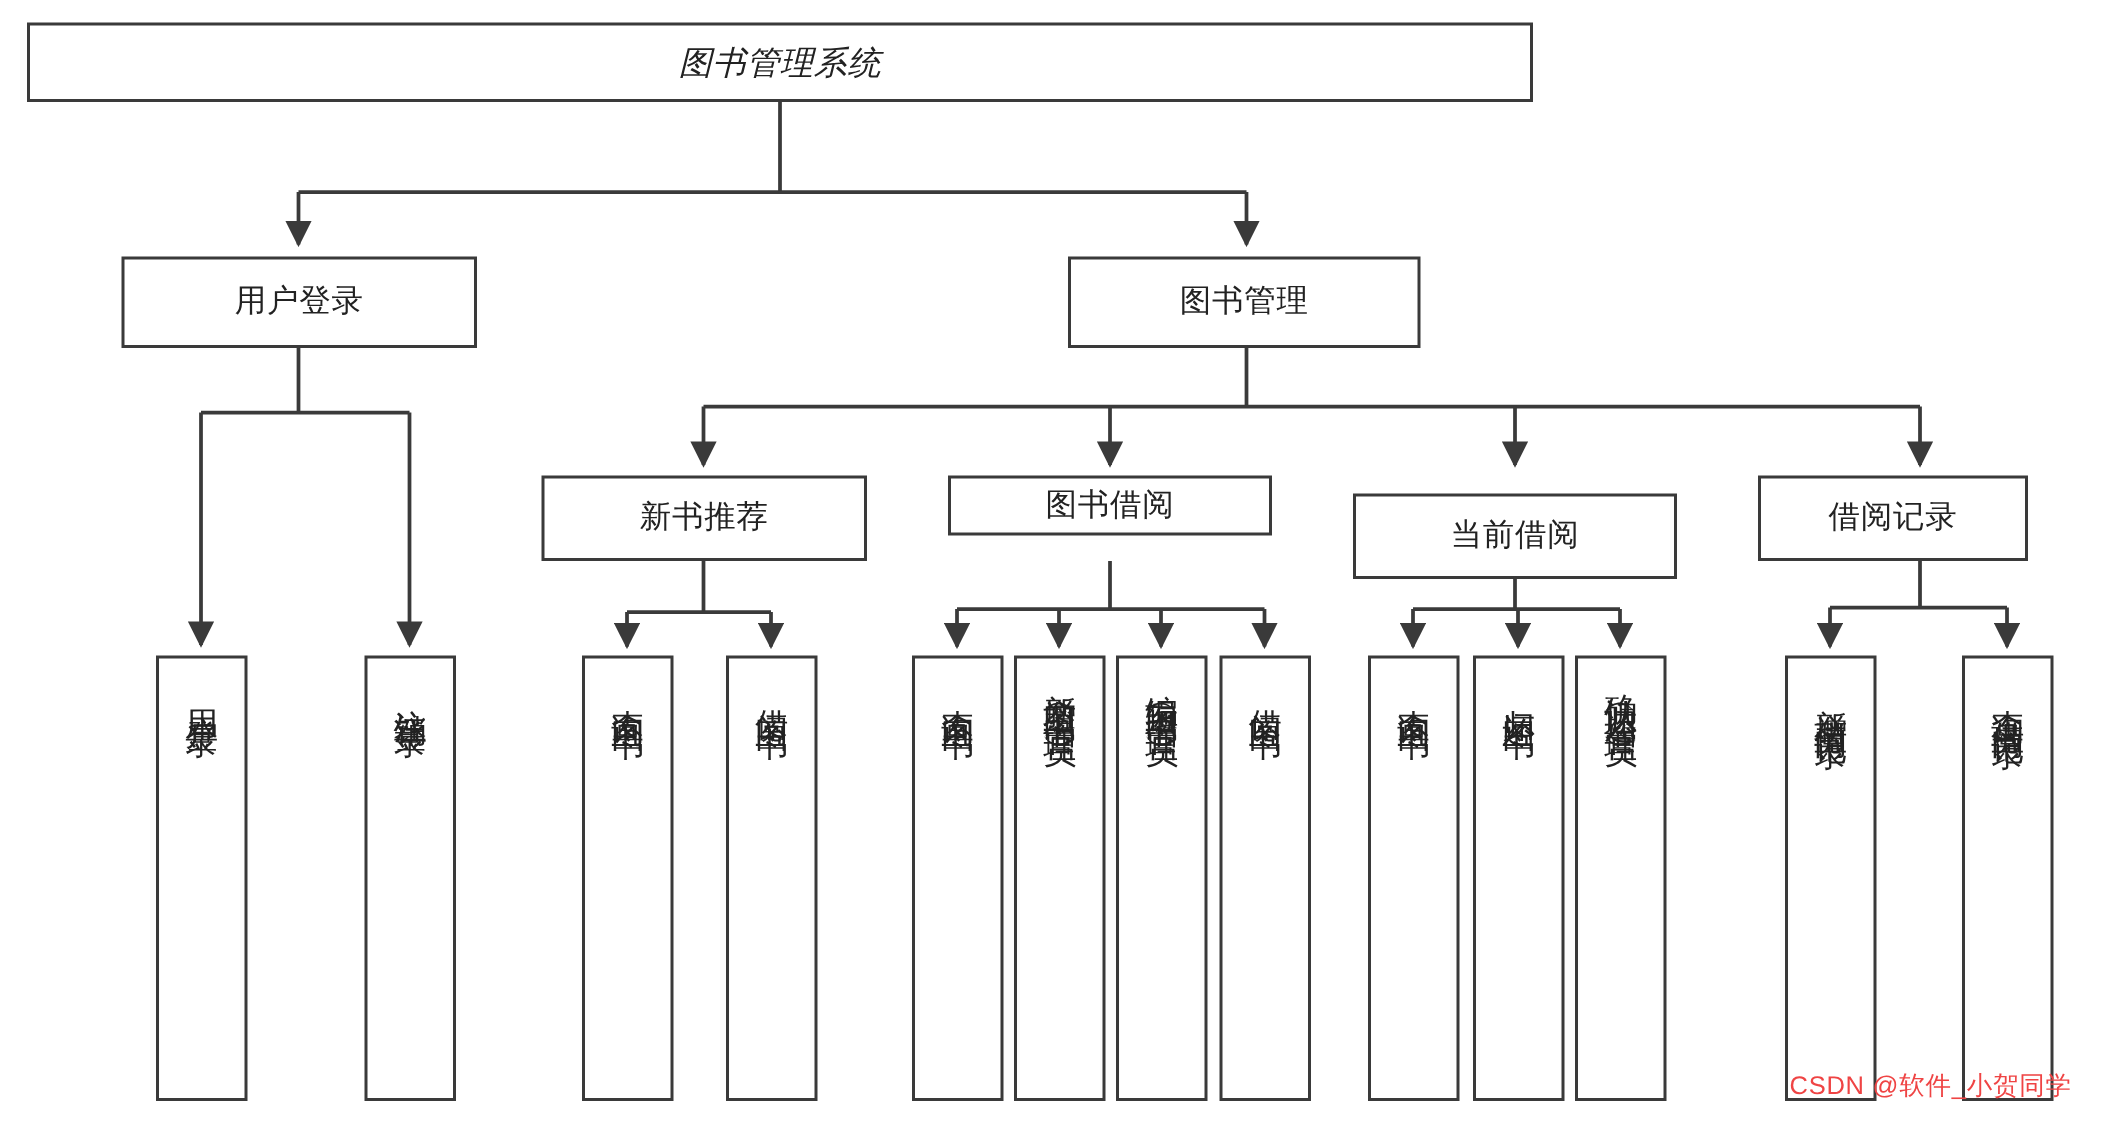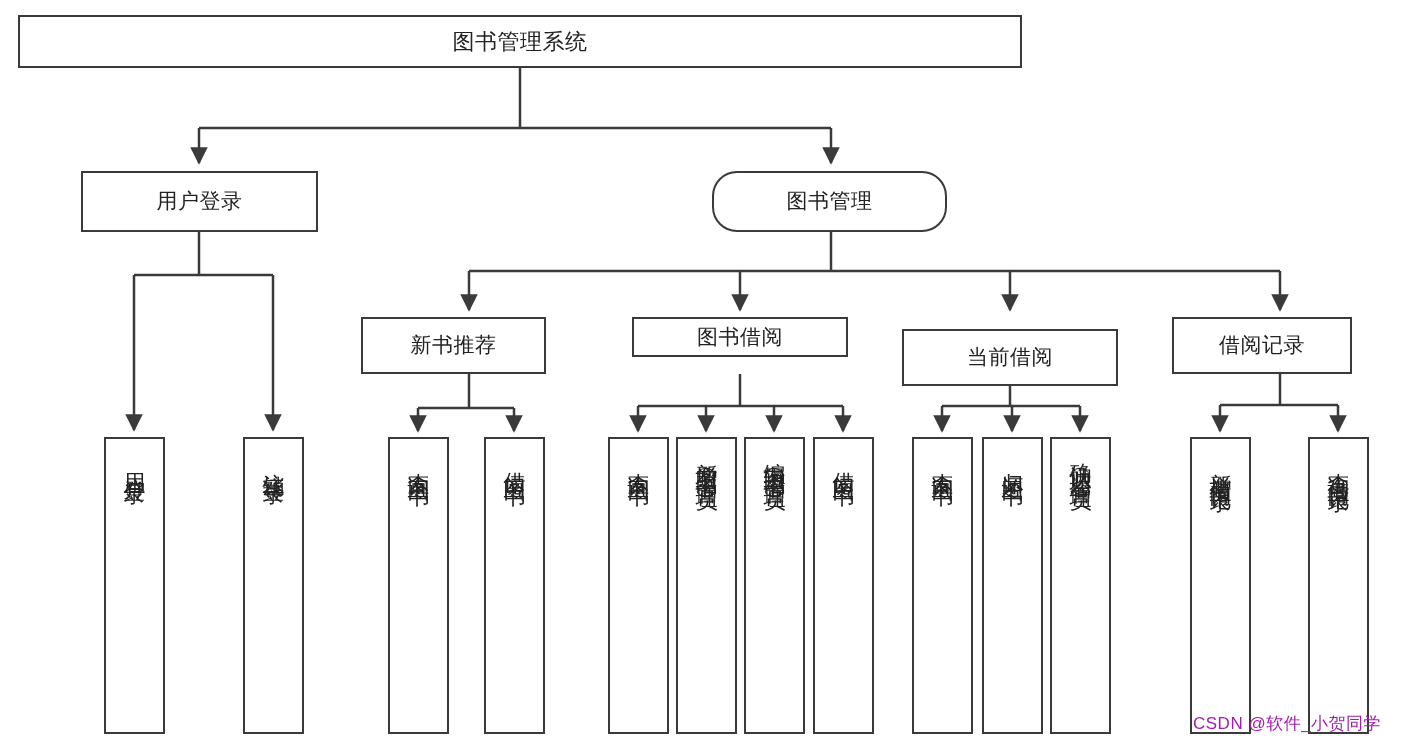--- a/index.html
+++ b/index.html
@@ -57,21 +57,21 @@
   .v-node .label {
     writing-mode: vertical-rl;
     text-orientation: upright;
     font-size: 22px;
     line-height: 1;
     letter-spacing: 4px;
   }
   .watermark {
     position: absolute;
     font-size: 17px;
-    color: #a21caf;
+    color: #ef4444;
     white-space: nowrap;
     letter-spacing: 0.5px;
   }
 </style>
 </head>
 <body>
 
 <div id="canvas">
 
   <svg id="edges" viewBox="0 0 1405 747" xmlns="http://www.w3.org/2000/svg">
@@ -117,32 +117,32 @@
       <path d="M 1012 406 L 1012 431" marker-end="url(#arrow)"></path>
       <path d="M 1080 406 L 1080 431" marker-end="url(#arrow)"></path>
 
       <path d="M 1280 374 L 1280 405"></path>
       <path d="M 1220 405 L 1338 405"></path>
       <path d="M 1220 405 L 1220 431" marker-end="url(#arrow)"></path>
       <path d="M 1338 405 L 1338 431" marker-end="url(#arrow)"></path>
     </g>
   </svg>
 
-  <div class="node h-node root" style="left:18px; top:15px; width:1004px; height:53px;">
+  <div class="node h-node root" style="left:18px; top:15px; width:1004px; height:53px;font-style:italic;">
     <span class="label">图书管理系统</span>
   </div>
 
   <div class="node h-node" style="left:81px; top:171px; width:237px; height:61px;">
     <span class="label">用户登录</span>
   </div>
-  <div class="node h-node" style="left:712px; top:171px; width:235px; height:61px;border-radius:25px;">
+  <div class="node h-node" style="left:712px; top:171px; width:235px; height:61px;">
     <span class="label">图书管理</span>
   </div>
 
-  <div class="node h-node" style="left:361px; top:317px; width:185px; height:57px;">
+  <div class="node h-node" style="left:361px; top:317px; width:217px; height:57px;">
     <span class="label">新书推荐</span>
   </div>
   <div class="node h-node" style="left:632px; top:317px; width:216px; height:40px;">
     <span class="label">图书借阅</span>
   </div>
   <div class="node h-node" style="left:902px; top:329px; width:216px; height:57px;">
     <span class="label">当前借阅</span>
   </div>
   <div class="node h-node" style="left:1172px; top:317px; width:180px; height:57px;">
     <span class="label">借阅记录</span>

